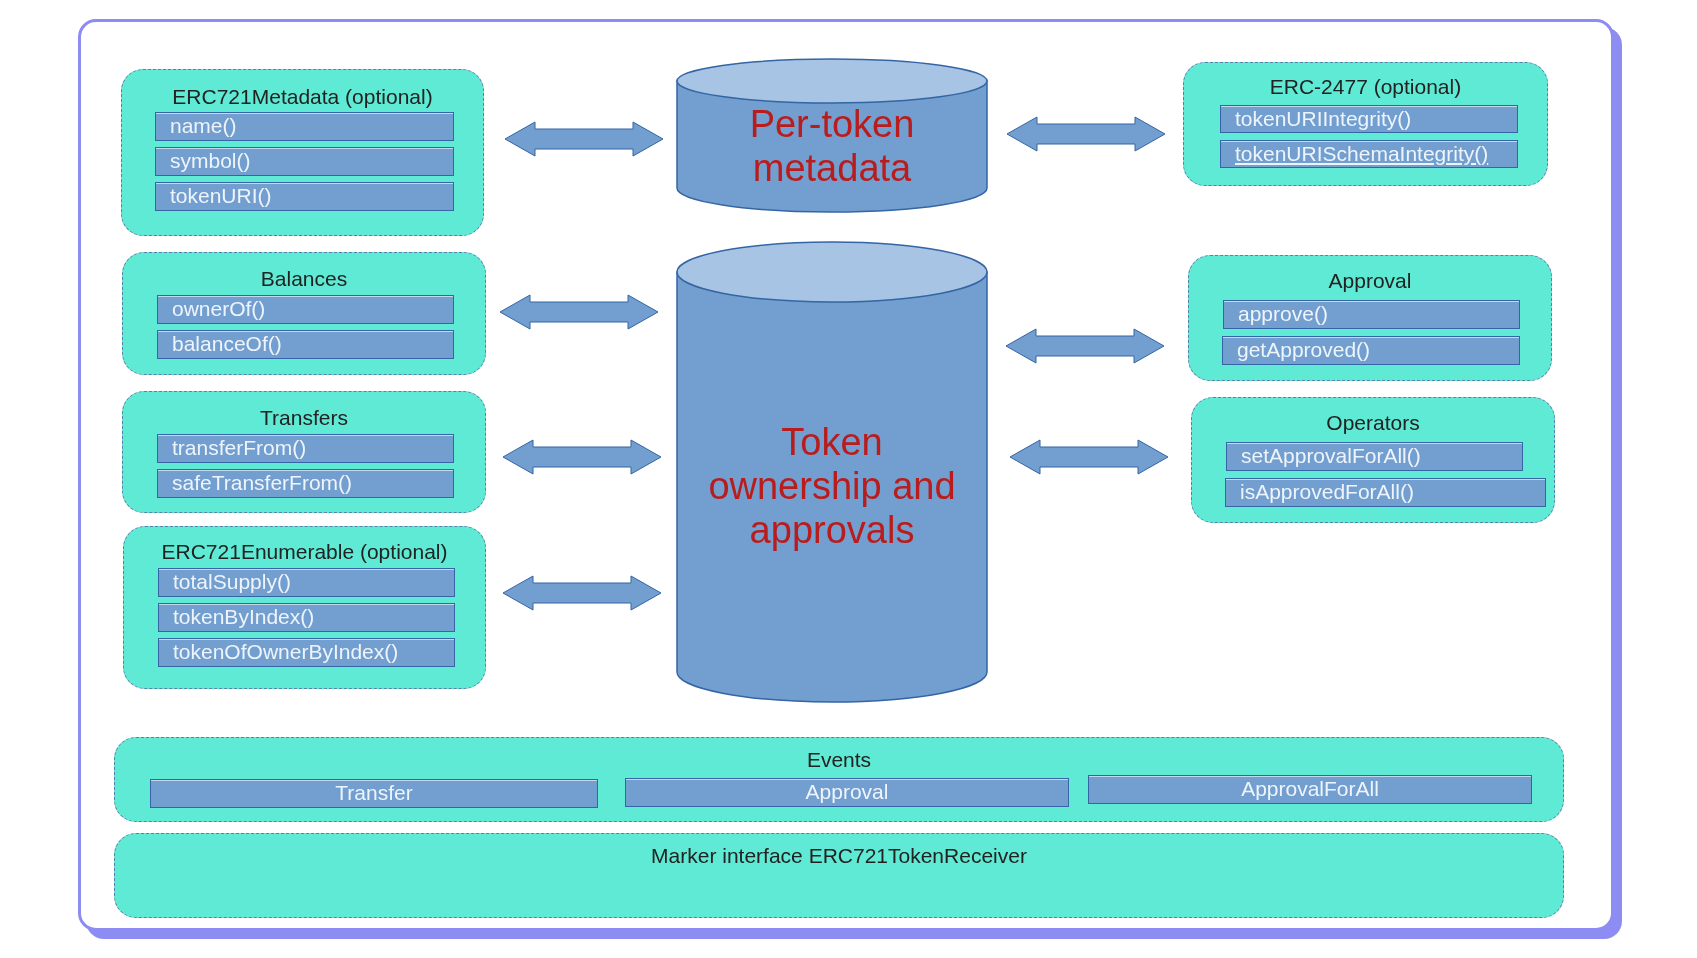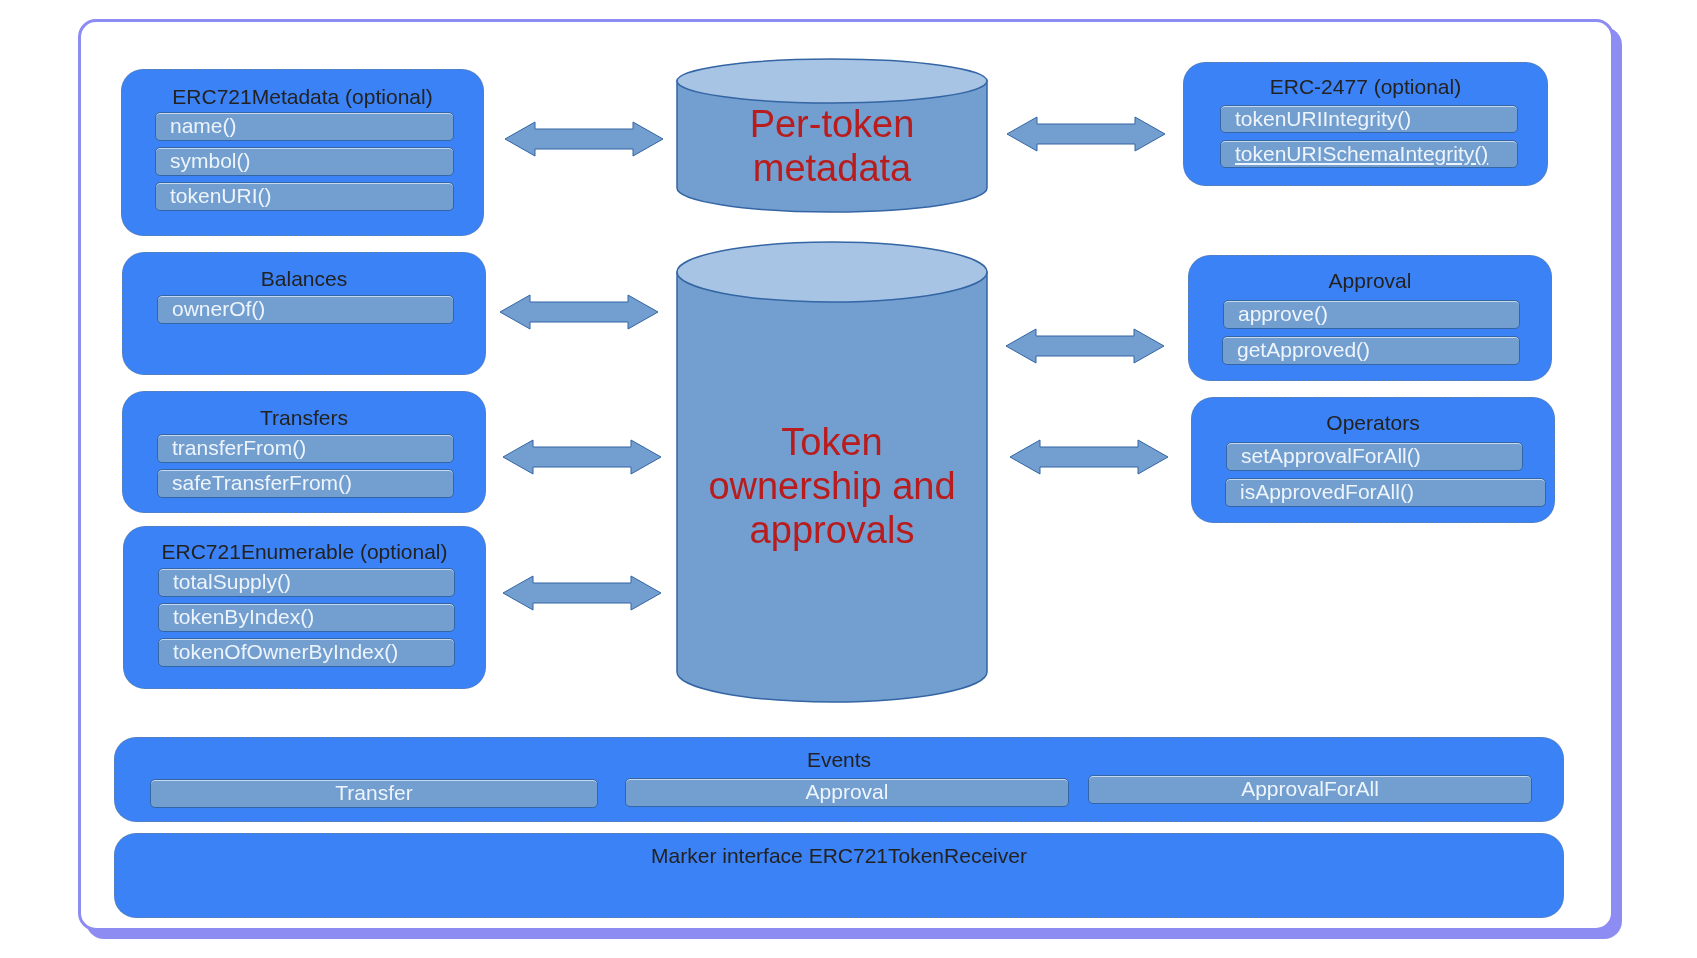--- a/index.html
+++ b/index.html
@@ -1,39 +1,40 @@
 <!DOCTYPE html>
 <html><head>
 <meta charset="utf-8">
 <style>
   html,body{margin:0;padding:0;background:#ffffff;}
   body{width:1697px;height:958px;position:relative;overflow:hidden;font-family:"Liberation Sans",sans-serif;}
   .frame{position:absolute;left:78px;top:19px;width:1536px;height:912px;border:3px solid #8c8cf2;border-radius:18px;background:#fff;box-shadow:8px 8px 0 0 #8c8cf2;box-sizing:border-box;}
-  .group{position:absolute;border:1.5px dashed #5d7ea8;border-radius:22px;box-sizing:border-box;background:#3b82f6;}
+  .group{position:absolute;border:1.5px dashed #5d7ea8;border-radius:22px;box-sizing:border-box;background:#5eead4;}
   .gtitle{position:absolute;left:0;right:0;text-align:center;color:#222;font-size:21px;line-height:24px;white-space:nowrap;}
-  .pill{position:absolute;height:29px;background:#729fcf;border:1.5px solid #3465a4;border-radius:5px;box-sizing:border-box;color:#eef4fb;font-size:21px;line-height:26px;padding-left:14px;white-space:nowrap;overflow:hidden;box-shadow:0 1px 0 #c6d9ee inset;}
+  .pill{position:absolute;height:29px;background:#729fcf;border:1.5px solid #3465a4;border-radius:0;box-sizing:border-box;color:#eef4fb;font-size:21px;line-height:26px;padding-left:14px;white-space:nowrap;overflow:hidden;box-shadow:0 1px 0 #c6d9ee inset;}
   .pill.center{padding-left:0;text-align:center;}
   svg.shape{position:absolute;overflow:visible;}
   .cyl-text{position:absolute;text-align:center;color:#b91c1c;font-size:38px;line-height:44px;}
 </style>
 </head>
 <body>
 
 <div class="frame"></div>
 
 <div class="group" style="left:121px;top:69px;width:363px;height:167px;">
   <div class="gtitle" style="top:15px;">ERC721Metadata (optional)</div>
   <div class="pill" style="left:33px;top:42px;width:299px;">name()</div>
   <div class="pill" style="left:33px;top:77px;width:299px;">symbol()</div>
   <div class="pill" style="left:33px;top:112px;width:299px;">tokenURI()</div>
 </div>
 
 <div class="group" style="left:122px;top:252px;width:364px;height:123px;">
   <div class="gtitle" style="top:14px;">Balances</div>
   <div class="pill" style="left:34px;top:42px;width:297px;">ownerOf()</div>
+  <div class="pill" style="left:34px;top:77px;width:297px;">balanceOf()</div>
 </div>
 
 <div class="group" style="left:122px;top:391px;width:364px;height:122px;">
   <div class="gtitle" style="top:14px;">Transfers</div>
   <div class="pill" style="left:34px;top:42px;width:297px;">transferFrom()</div>
   <div class="pill" style="left:34px;top:77px;width:297px;">safeTransferFrom()</div>
 </div>
 
 <div class="group" style="left:123px;top:526px;width:363px;height:163px;">
   <div class="gtitle" style="top:13px;">ERC721Enumerable (optional)</div>

